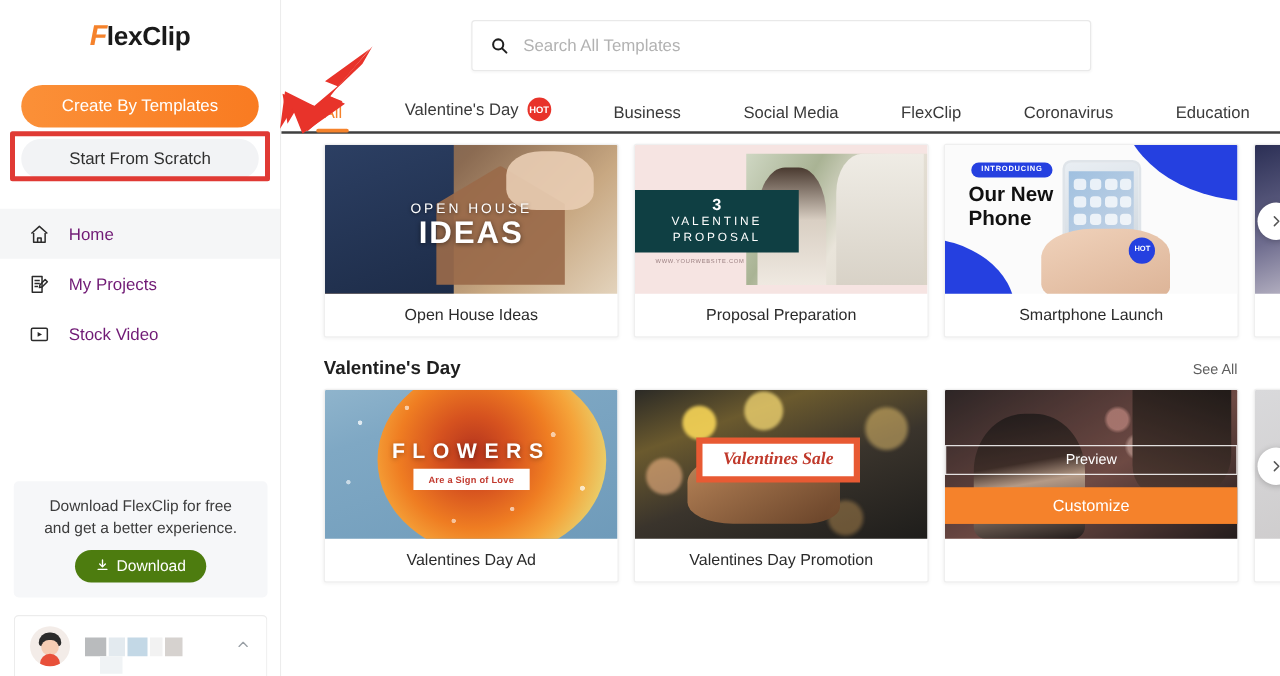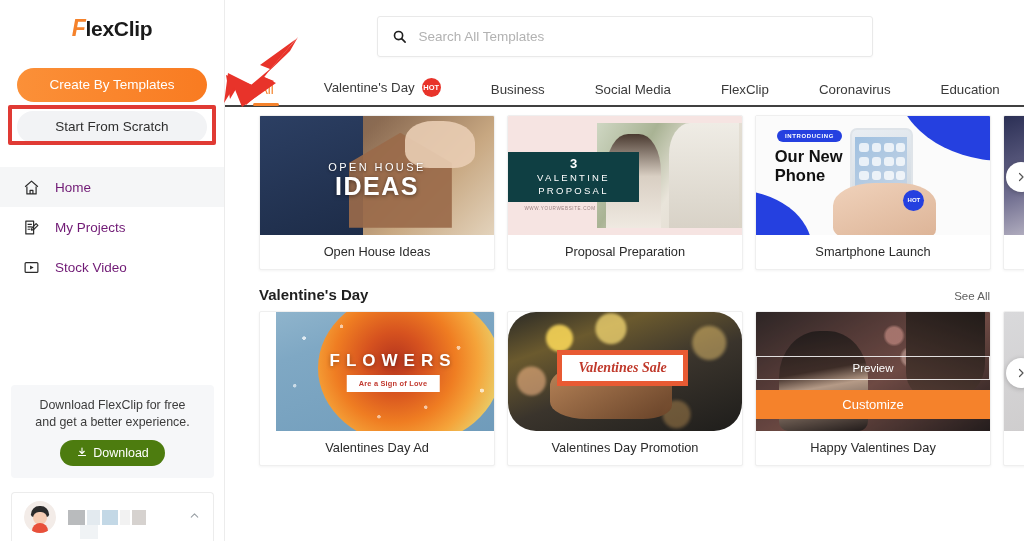--- a/index.html
+++ b/index.html
@@ -215,36 +215,36 @@
   .t-phone .device .scr { position:absolute; left:6%; top:7%; width:88%; height:80%; background: linear-gradient(140deg,#9fc0e0,#cfd9e6); }
   .t-phone .device .scr i { position:absolute; width:18%; height:11%; border-radius:3px; background:rgba(255,255,255,.75); }
   .t-phone .handp { position:absolute; left:33%; bottom:-4%; width:44%; height:48%; background: linear-gradient(160deg,#f0d2bb,#dcb396); border-radius:40% 36% 18% 22%; }
   .t-phone .hotdot { position:absolute; left:63%; top:62%; width:21px; height:21px; border-radius:50%; background:#2540e0; color:#fff; font-size:6px; font-weight:bold; display:flex; align-items:center; justify-content:center; }
 
   
   .t-partial1 { background: linear-gradient(160deg,#2b2f55,#6f6d8f 40%,#d7d2da 75%,#8f8ba0); }
   .t-partial2 { background: linear-gradient(160deg,#d9d9db,#c9c6c6); }
 
   
-  .t-flowers { background: linear-gradient(160deg,#8fb4cc 0%, #7fa8c4 25%, #6f9bba 100%); margin-left: 16px; }
+  .t-flowers { background: linear-gradient(160deg,#8fb4cc 0%, #7fa8c4 25%, #6f9bba 100%); }
   .t-flowers .rose { position:absolute; left:18%; top:-18%; width:78%; height:130%; border-radius:50%;
      background: radial-gradient(circle at 42% 46%, #b4341e 0%, #d6521f 22%, #ef7d22 45%, #f5a43a 62%, #e9cf6b 80%, #d98a34 100%); }
   .t-flowers .dots { position:absolute; inset:0; background:
       radial-gradient(circle at 12% 22%, rgba(255,255,255,.75) 1.6px, transparent 2px),
       radial-gradient(circle at 28% 12%, rgba(255,255,255,.6) 1.6px, transparent 2px),
       radial-gradient(circle at 78% 30%, rgba(255,255,255,.6) 1.8px, transparent 2.2px),
       radial-gradient(circle at 88% 66%, rgba(255,255,255,.7) 1.8px, transparent 2.2px),
       radial-gradient(circle at 64% 80%, rgba(255,255,255,.6) 1.5px, transparent 2px),
       radial-gradient(circle at 44% 88%, rgba(255,255,255,.55) 1.5px, transparent 2px),
       radial-gradient(circle at 8% 62%, rgba(255,255,255,.6) 1.5px, transparent 2px); }
   .t-flowers .fl { position:absolute; left:0; right:0; top:33%; text-align:center; color:#fff; font-size:17px; font-weight:bold; letter-spacing:6px; text-shadow:0 1px 4px rgba(0,0,0,.35); }
   .t-flowers .sub { position:absolute; left:50%; transform:translateX(-50%); top:53%; background:#fff; color:#c23a2f; font-size:7.4px; font-weight:bold; padding:4px 12px; letter-spacing:.2px; }
 
   
-  .t-sale { background: linear-gradient(160deg,#2b2a26 0%, #6b5a2e 25%, #3a342c 55%, #1e1d1b 100%); border-radius: 28px; }
+  .t-sale { background: linear-gradient(160deg,#2b2a26 0%, #6b5a2e 25%, #3a342c 55%, #1e1d1b 100%); }
   .t-sale .bok { position:absolute; inset:0; background:
       radial-gradient(circle at 22% 22%, rgba(255,220,90,.85) 12px, transparent 15px),
       radial-gradient(circle at 44% 14%, rgba(255,226,120,.7) 14px, transparent 17px),
       radial-gradient(circle at 10% 58%, rgba(255,190,140,.55) 13px, transparent 16px),
       radial-gradient(circle at 86% 26%, rgba(255,214,120,.45) 15px, transparent 19px),
       radial-gradient(circle at 72% 86%, rgba(210,160,90,.4) 12px, transparent 16px); filter: blur(1px); }
   .t-sale .hands { position:absolute; left:18%; top:42%; width:52%; height:48%; background: linear-gradient(150deg,#c08a5c,#6a4328); border-radius:42% 38% 24% 30%; opacity:.95; }
   .t-sale .plate { position:absolute; left:21%; top:32%; width:56%; height:30%; background:#e85a33; display:flex; align-items:center; justify-content:center; }
   .t-sale .plate span { display:block; width:92%; height:74%; background:#fff; color:#c0392b; font-family:"Liberation Serif", serif; font-style:italic; font-size:14px; font-weight:bold; display:flex; align-items:center; justify-content:center; }
 
@@ -507,21 +507,20 @@
           <div class="thumb t-happy">
             <span class="blossom"></span>
               <span class="woman"></span>
               <span class="man"></span>
             <div class="hover-ov"></div>
             <div class="hover-btns">
               <button class="btn-preview">Preview</button>
               <button class="btn-customize">Customize</button>
             </div>
           </div>
-          <div class="cap">Happy Valentines Day</div>
         </div>
 
         <div class="card partial">
           <div class="thumb t-partial2"></div>
           <div class="cap"></div>
         </div>
 
         <div class="arrow-btn">
           <svg width="12" height="12" viewBox="0 0 24 24" fill="none" stroke="#555" stroke-width="2.4" stroke-linecap="round" stroke-linejoin="round">
               <path d="M9 5l7 7-7 7"></path>

